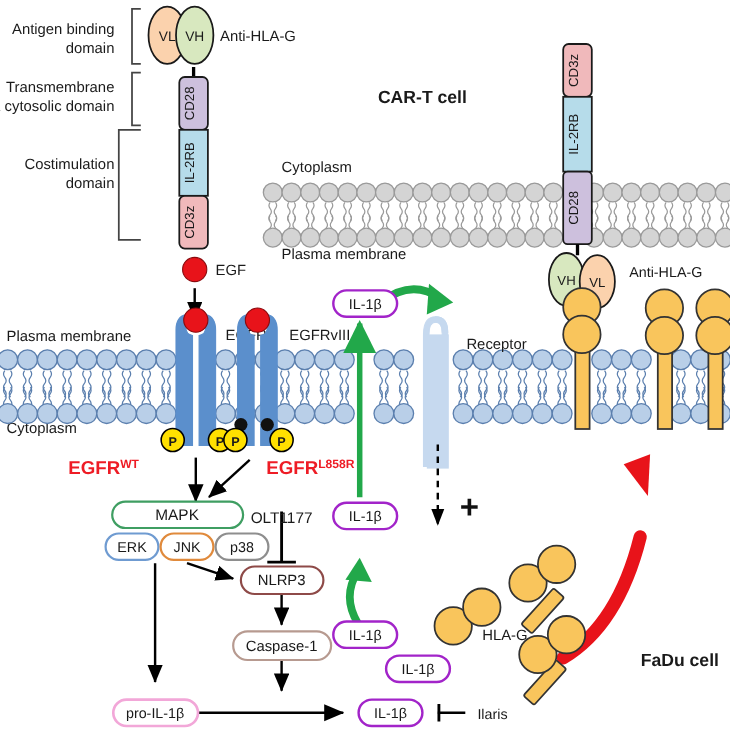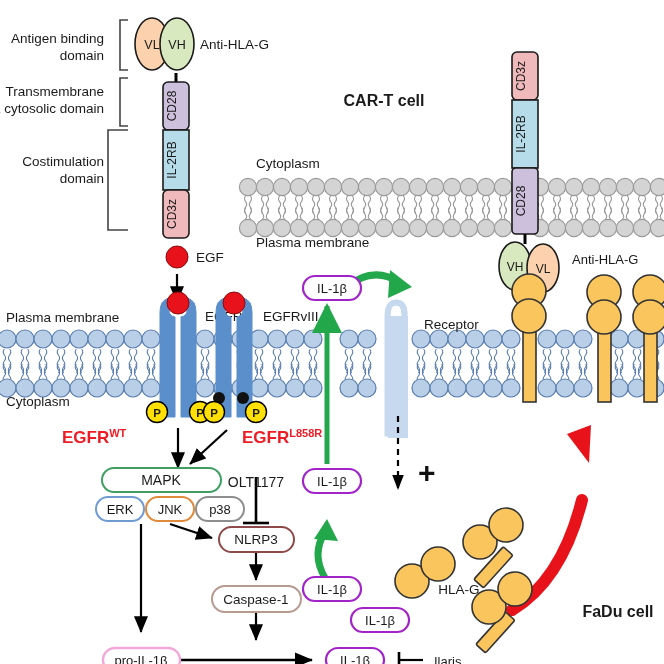--- a/index.html
+++ b/index.html
@@ -1,18 +1,18 @@
 <!DOCTYPE html>
 <html><head>
 <meta charset="utf-8">
 <style>
   html,body{margin:0;padding:0;background:#fff;}
   body{width:664px;height:664px;position:relative;overflow:hidden;
        font-family:"Liberation Sans","DejaVu Sans",sans-serif;}
-  #stage{position:absolute;left:0;top:16px;width:664px;height:644px;}
+  #stage{position:absolute;left:0;top:4px;width:664px;height:644px;}
   svg{display:block;}
   .lbl{font-family:"Liberation Sans","DejaVu Sans",sans-serif;}
 </style>
 </head>
 <body>
 
 <div id="stage">
 <svg width="664" height="664" viewBox="0 0 664 664" xmlns="http://www.w3.org/2000/svg">
   <defs>
     <marker id="arrowBlack" markerWidth="9" markerHeight="9" refX="7.2" refY="3.2" orient="auto">

